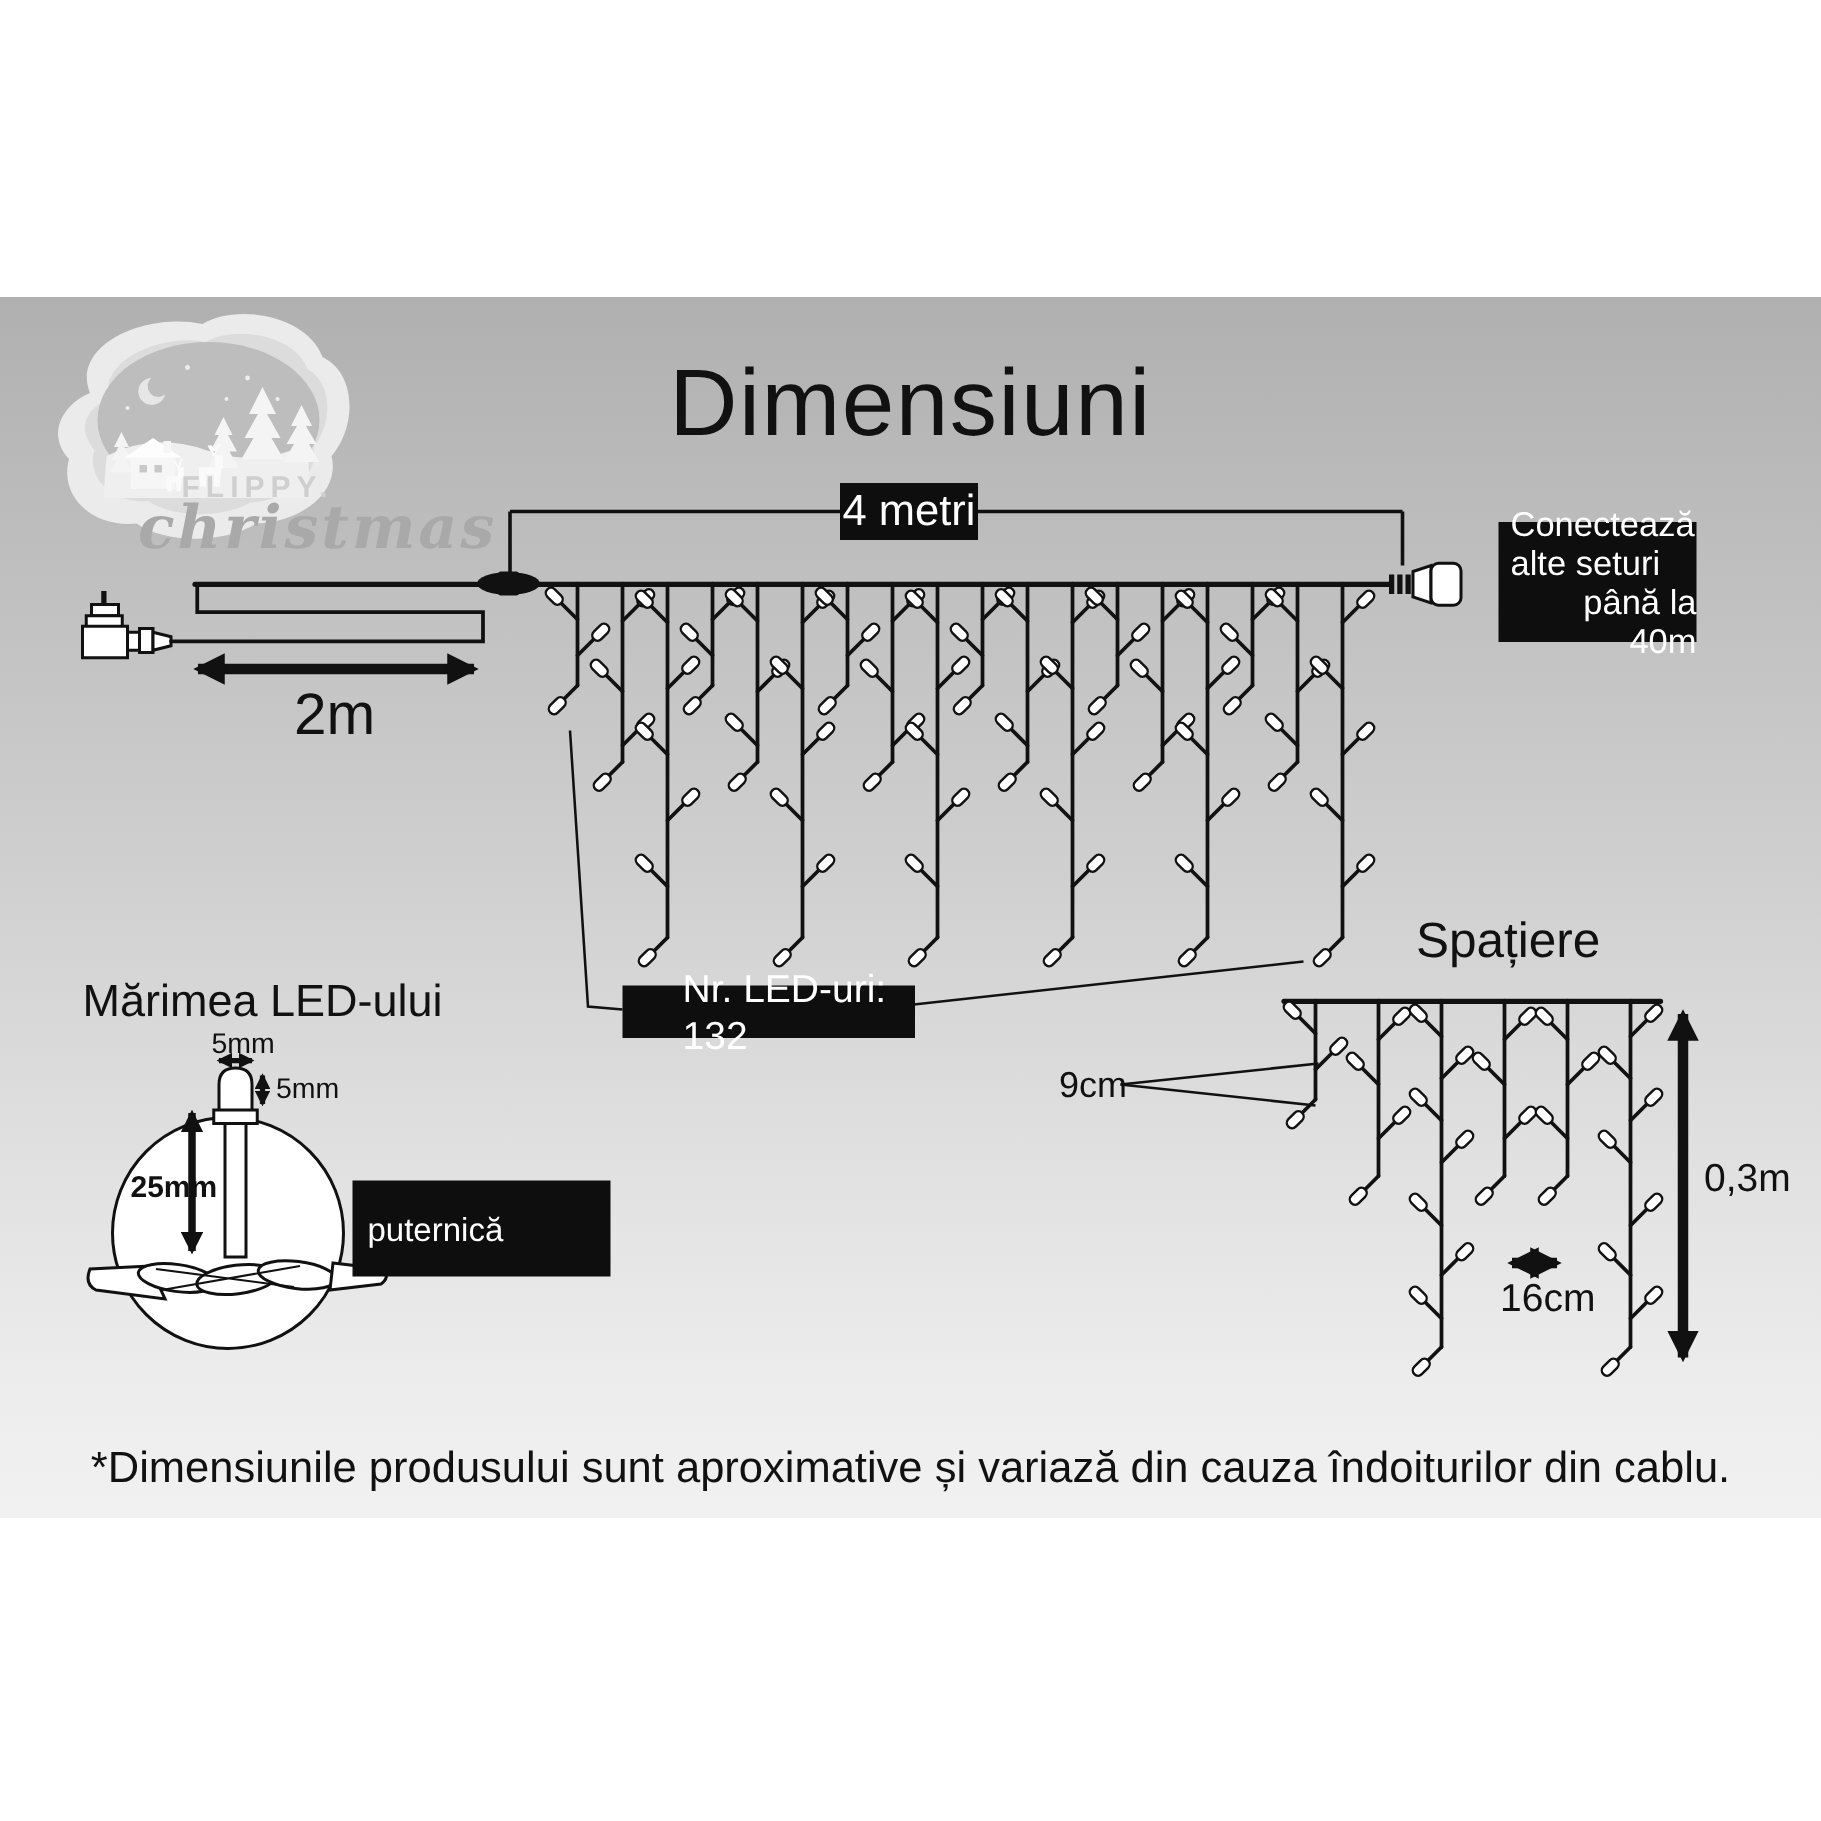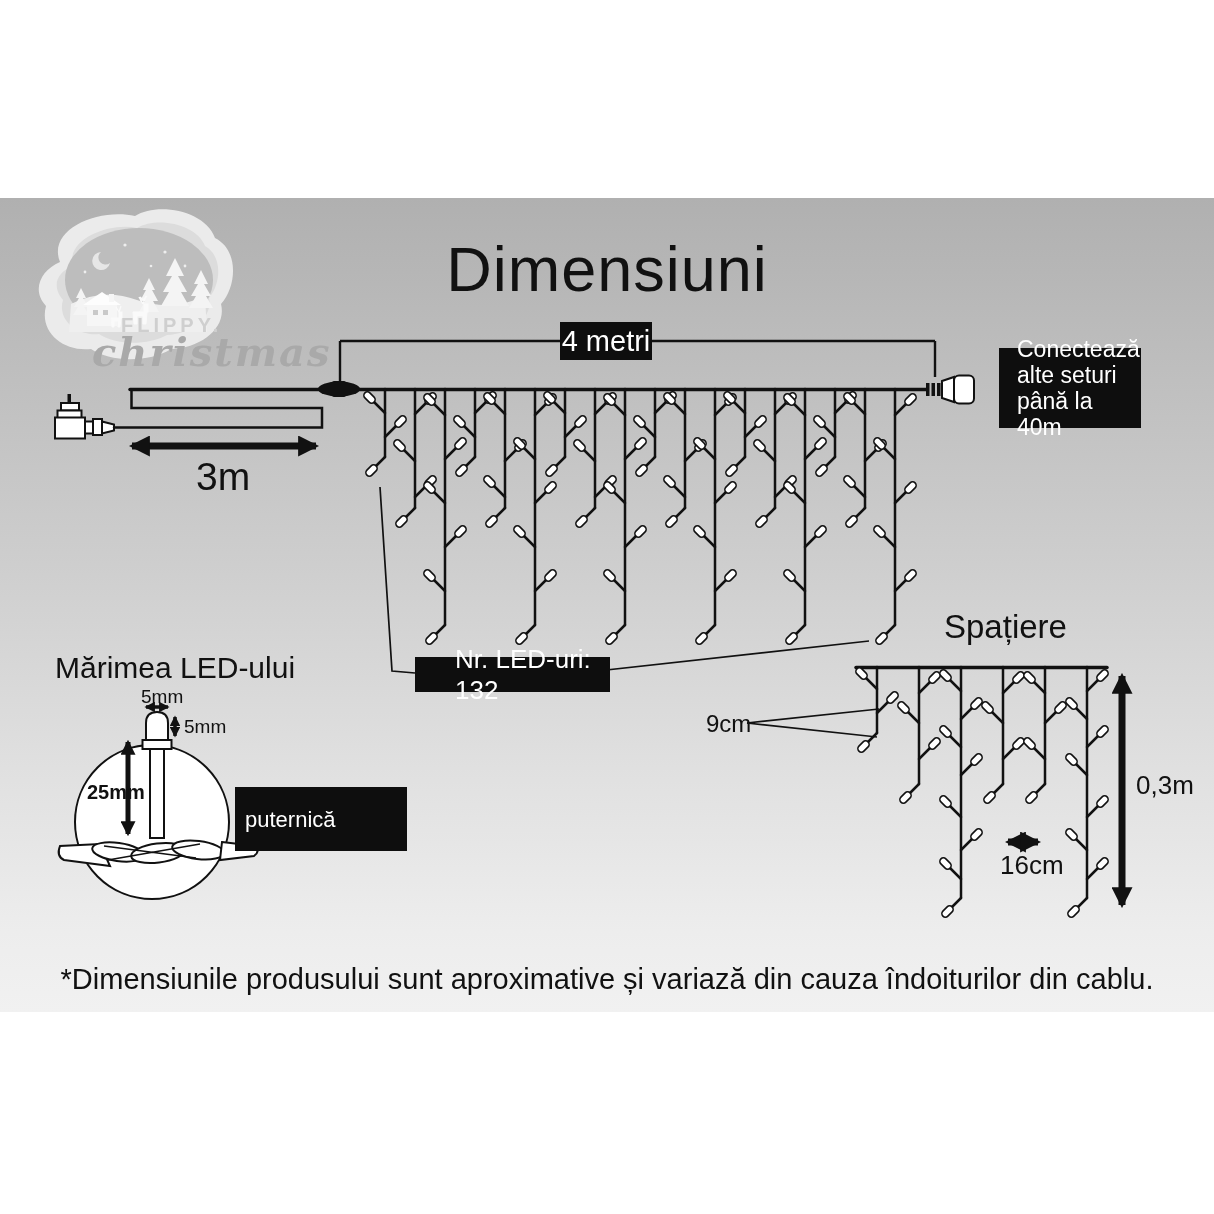--- a/index.html
+++ b/index.html
@@ -386,27 +386,27 @@
 
   <div class="lbl" style="left:0;right:0;top:233px;text-align:center;font-size:63px;font-weight:400;letter-spacing:1px;">Dimensiuni</div>
 
   <div class="lbl" style="left:121px;top:314px;font-size:20px;letter-spacing:4px;color:#cfcfcf;font-weight:700;">FLIPPY.</div>
   <div class="lbl" style="left:92px;top:328px;font-size:40px;color:#a9a9a9;font-family:'DejaVu Serif','Liberation Serif',serif;font-style:italic;font-weight:700;letter-spacing:2px;">christmas</div>
 
   <div class="blackbox center" style="left:560px;top:322px;width:92px;height:38px;">
     <span style="font-size:29px;">4 metri</span>
   </div>
 
-  <div class="blackbox col" style="left:999px;top:348px;width:124px;height:80px;padding-left:18px;font-size:23px;line-height:26px;">
+  <div class="blackbox col" style="left:999px;top:348px;width:124px;height:80px;padding-left:8px;font-size:23px;line-height:26px;text-align:right;">
     <div>Conectează</div>
     <div>alte seturi</div>
     <div>până la 40m</div>
   </div>
 
-  <div class="lbl" style="left:196px;top:455px;font-size:39px;">3m</div>
+  <div class="lbl" style="left:196px;top:455px;font-size:39px;">2m</div>
 
   <div class="blackbox center" style="left:415px;top:657px;width:155px;height:35px;padding-left:40px;">
     <span style="font-size:26px;">Nr. LED-uri: 132</span>
   </div>
 
   <div class="lbl" style="left:55px;top:651px;font-size:30px;text-align:center;">Mărimea LED-ului</div>
 
   <div class="lbl" style="left:944px;top:608px;font-size:33px;">Spațiere</div>
 
   <div class="lbl" style="left:706px;top:710px;font-size:24px;">9cm</div>

